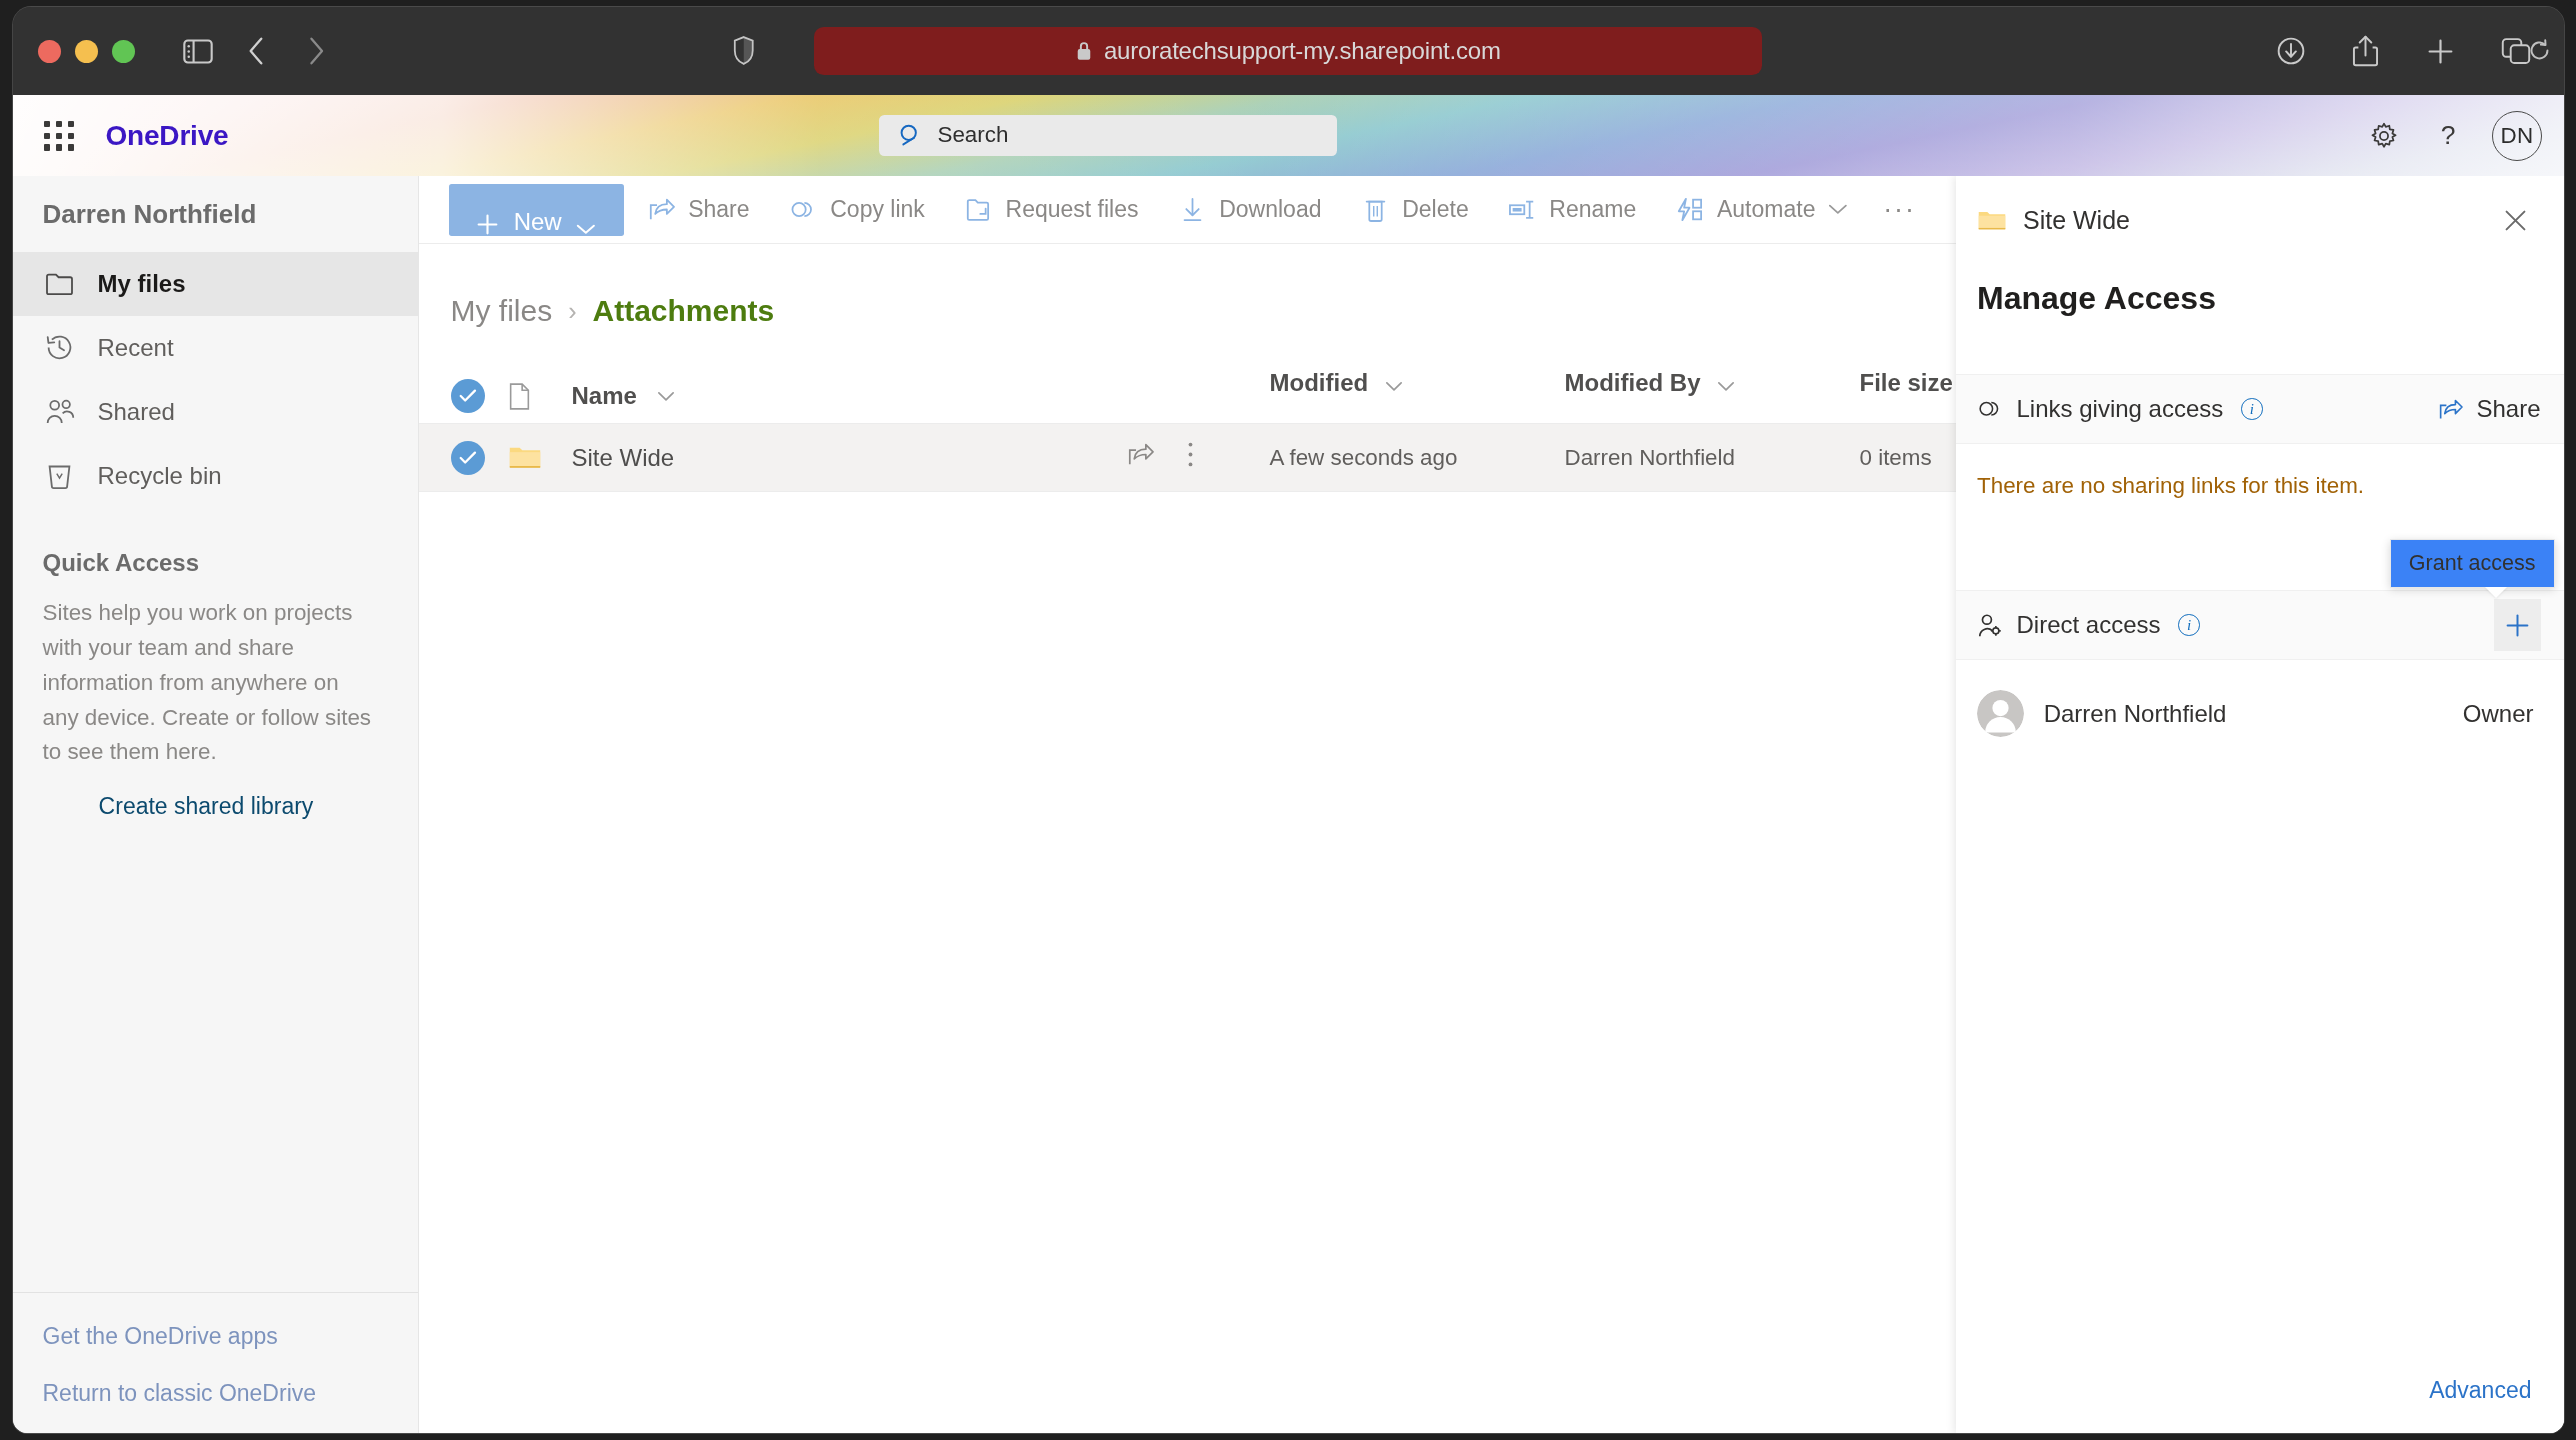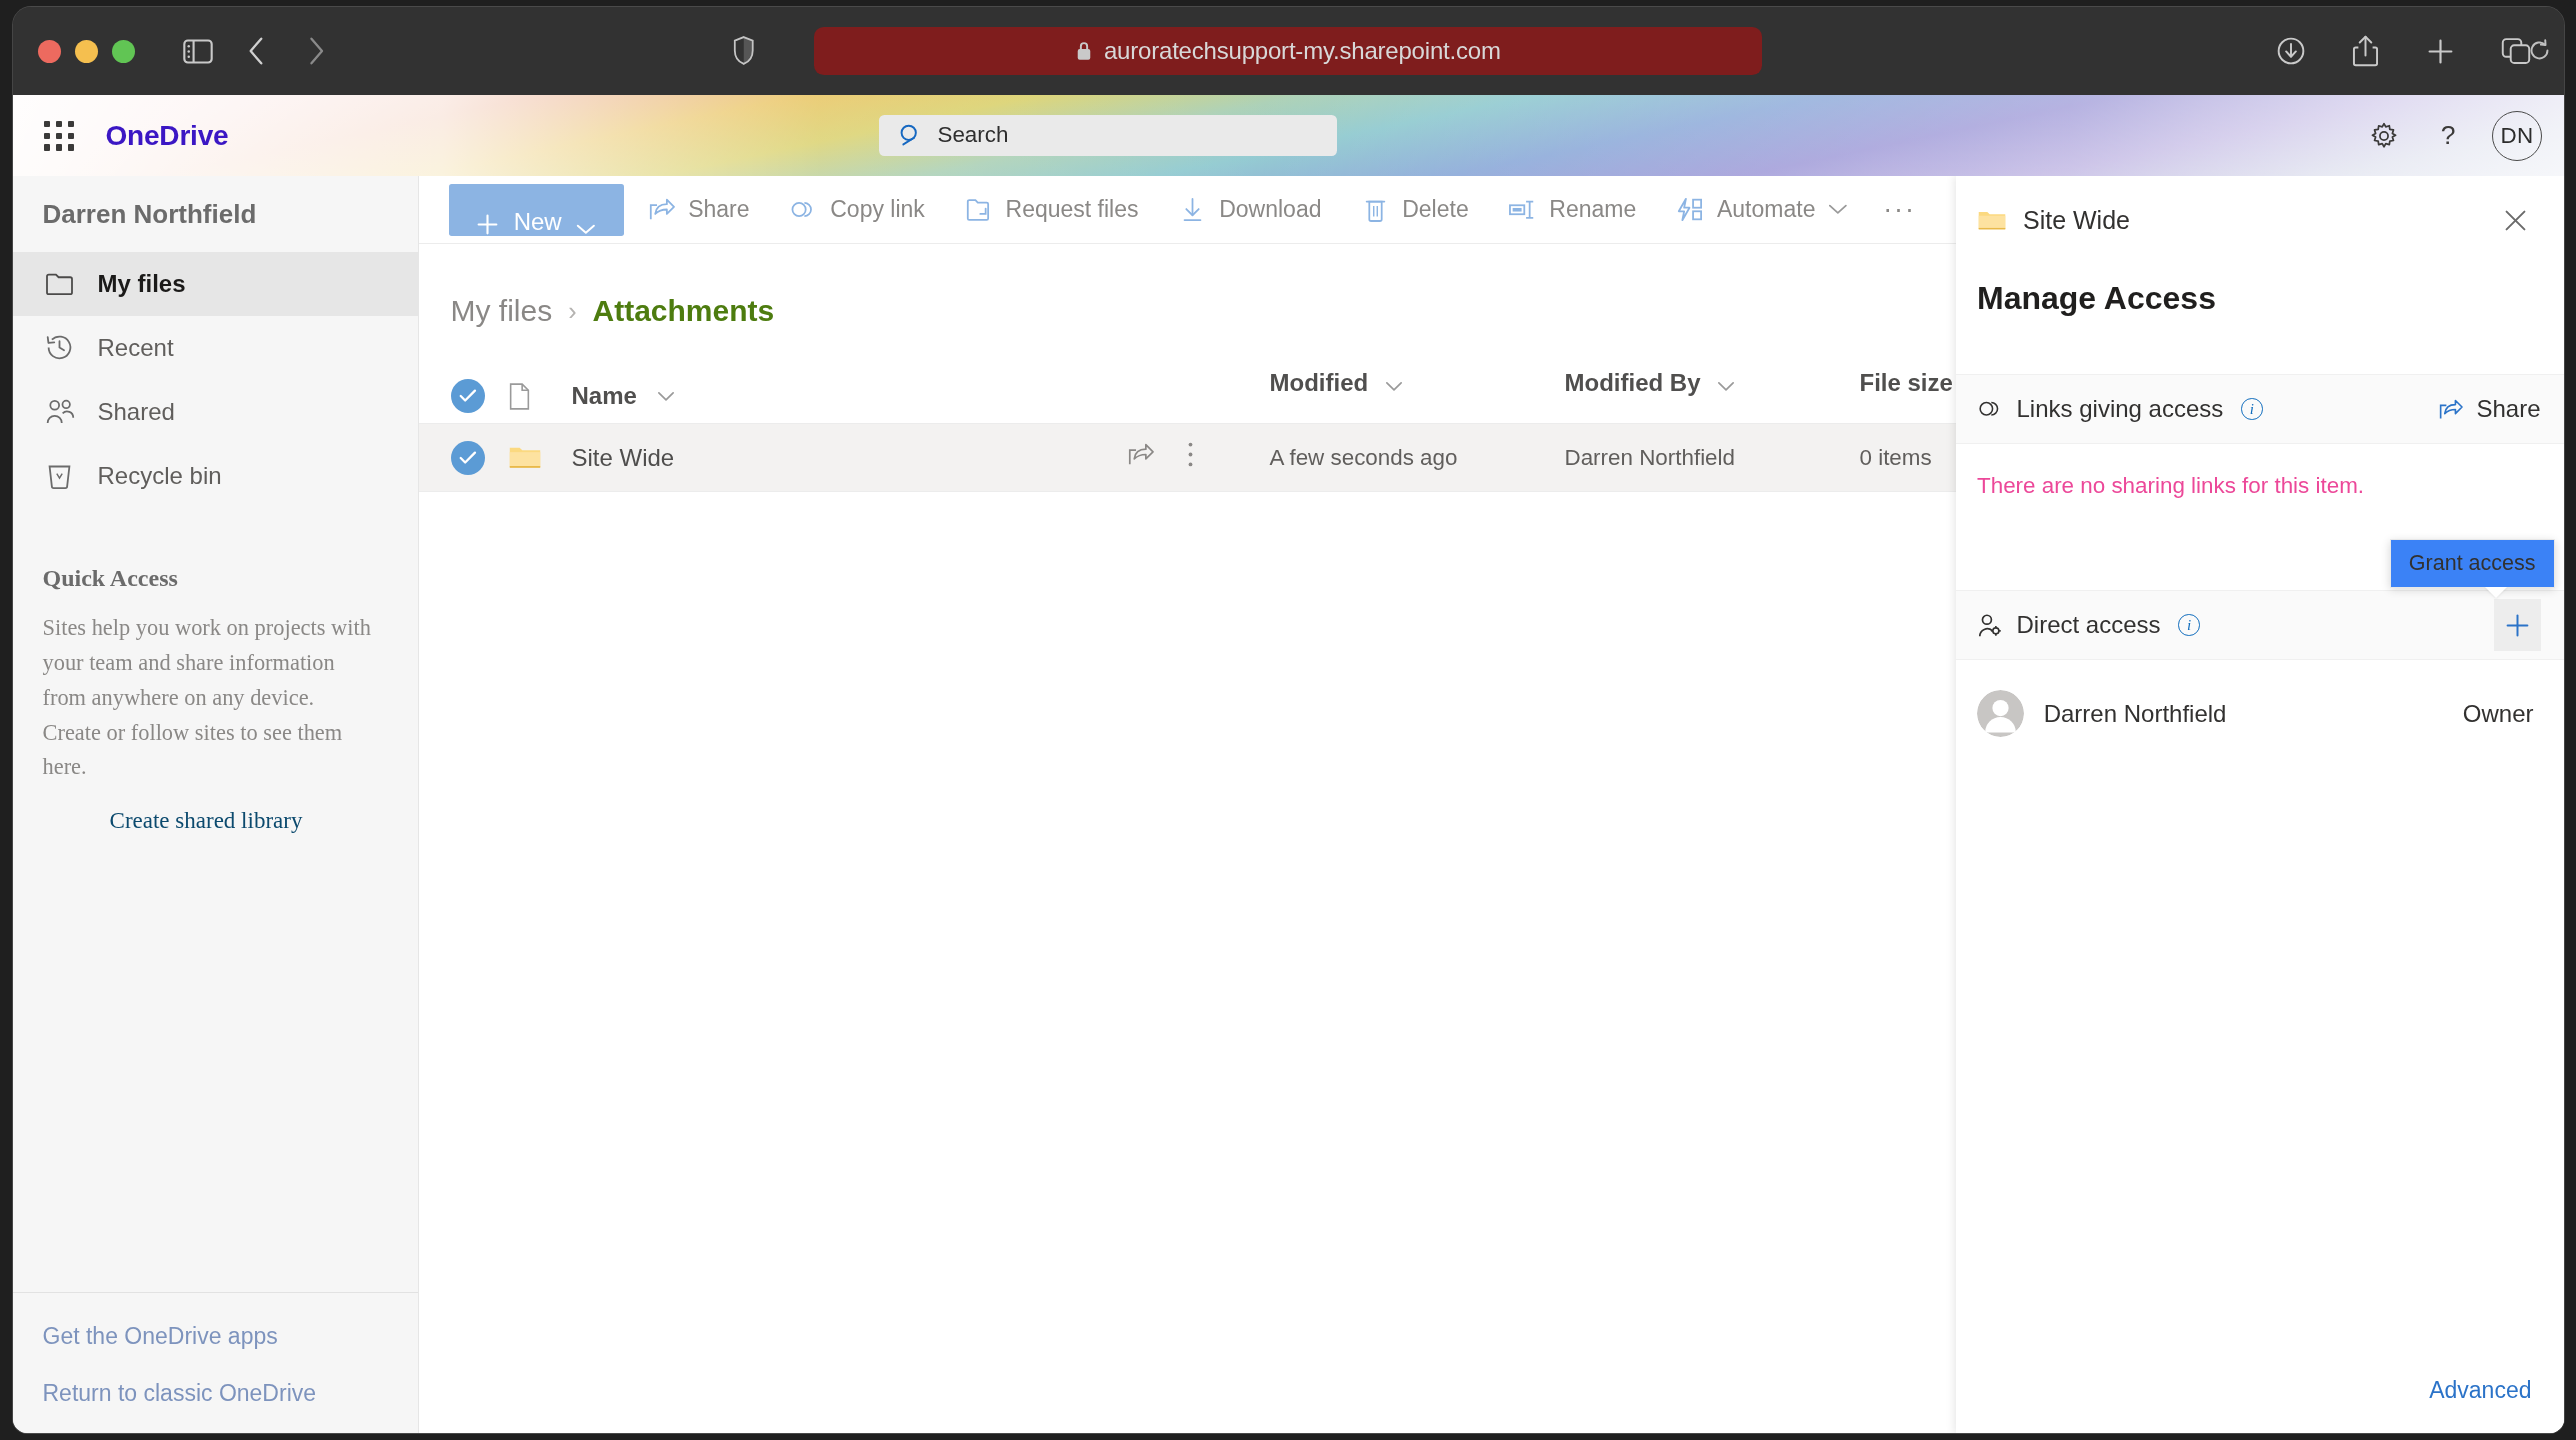--- a/index.html
+++ b/index.html
@@ -137,21 +137,21 @@
   }
   .nav-list { display: flex; flex-direction: column; }
   .nav-item {
     height: 64px; display: flex; align-items: center; gap: 23px;
     padding-left: 32px; color: #605e5c; font-size: 24px;
   }
   .nav-item.active { background: #e6e6e6; color: #1b1a19; font-weight: 600; }
   .nav-icn { width: 30px; height: 30px; display: flex; align-items: center; justify-content: center; }
 
   .quick-access {
-    margin-top: 57px; padding: 0 30px 0 30px; font-family: Liberation Serif, serif;
+    margin-top: 41px; padding: 0 30px 0 30px;
   }
   .qa-title { font-size: 24px; font-weight: 600; color: #6b6b6b; }
   .qa-desc {
     margin-top: 19.7px;
     font-size: 22.4px; line-height: 1.55; color: #8a8886; max-width: 331px;
   }
   .qa-link {
     margin-top: 23px; text-align: center;
     font-size: 23px; color: #0c4a6e; padding-right: 18px;
   }
@@ -255,21 +255,21 @@
   }
   .sh-left { display: flex; align-items: center; gap: 12.5px; font-size: 24px; color: #323130; }
   .info-i {
     width: 21.5px; height: 21.5px; border-radius: 50%;
     border: 1.4px solid #0f6cbd; color: #0f6cbd;
     font-size: 15px; font-style: italic;
     display: flex; align-items: center; justify-content: center;
     font-family: "Liberation Serif", serif; margin-left: 5.4px;
   }
   .share-act { display: flex; align-items: center; gap: 12.5px; font-size: 24px; color: #323130; }
-  .empty-note { padding: 29px 0 34px 21.5px; font-size: 22.4px; color: #ec4899; }
+  .empty-note { padding: 29px 0 34px 21.5px; font-size: 22.4px; color: #a16207; }
 
   .plus-btn {
     width: 47px; height: 52px;
     background: #ededed;
     display: flex; align-items: center; justify-content: center;
   }
   .tooltip {
     position: absolute;
     right: 9px; top: -52px;
     background: #3b82f6;

